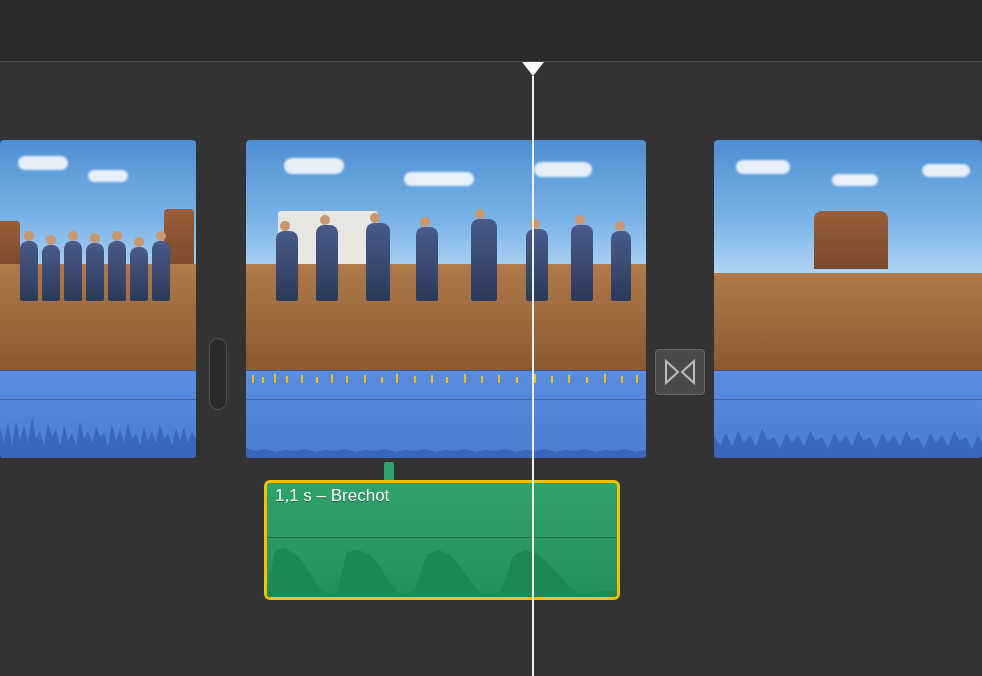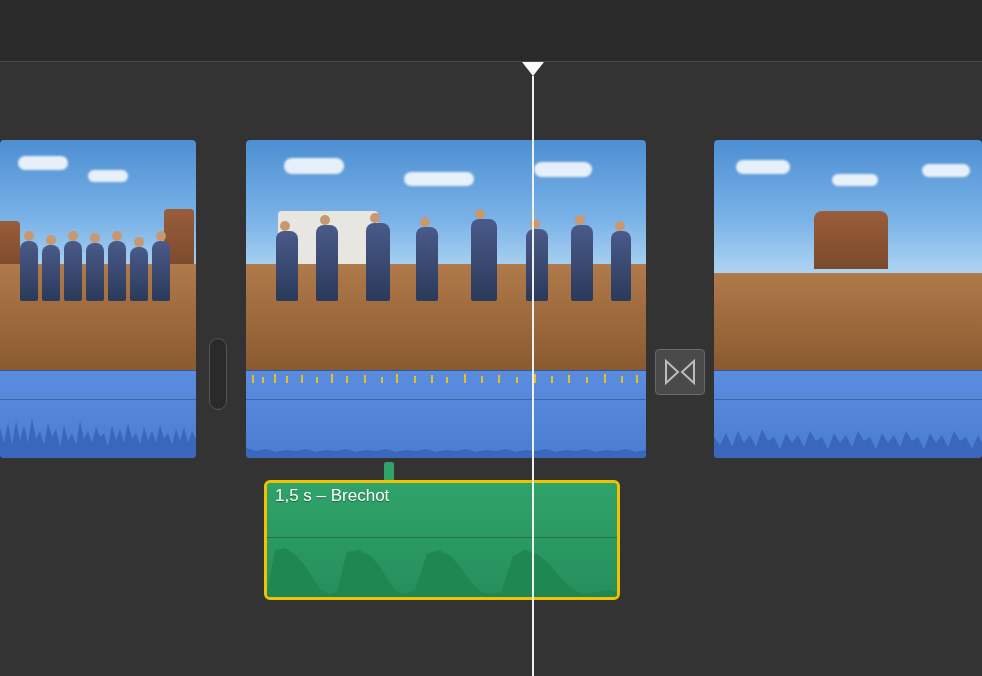--- a/index.html
+++ b/index.html
@@ -319,21 +319,21 @@
           </svg>
         </div>
       </div>
     </div>
 
   </div>
 
   <div class="sfx-pin"></div>
 
   <div class="sfx-clip">
-    <div class="sfx-label">1,5 s – Brechot</div>
+    <div class="sfx-label">1,1 s – Brechot</div>
     <div class="sfx-midline"></div>
     <div class="sfx-wave">
       <svg width="100%" height="55" preserveAspectRatio="none" viewBox="0 0 350 55">
         <path d="M0,55 L0,50 L8,8 L18,6 L30,14 L38,24 L46,36 L54,48 L62,52 L70,50 L80,10 L92,8 L104,14 L114,26 L122,40 L130,50 L138,52 L148,48 L160,12 L172,8 L184,14 L194,26 L204,40 L214,50 L224,52 L234,50 L246,14 L258,8 L270,12 L282,22 L294,36 L306,48 L318,52 L330,50 L342,48 L350,50 L350,55 Z" fill="#1f8752"></path>
       </svg>
     </div>
   </div>
 
 </div>
 

